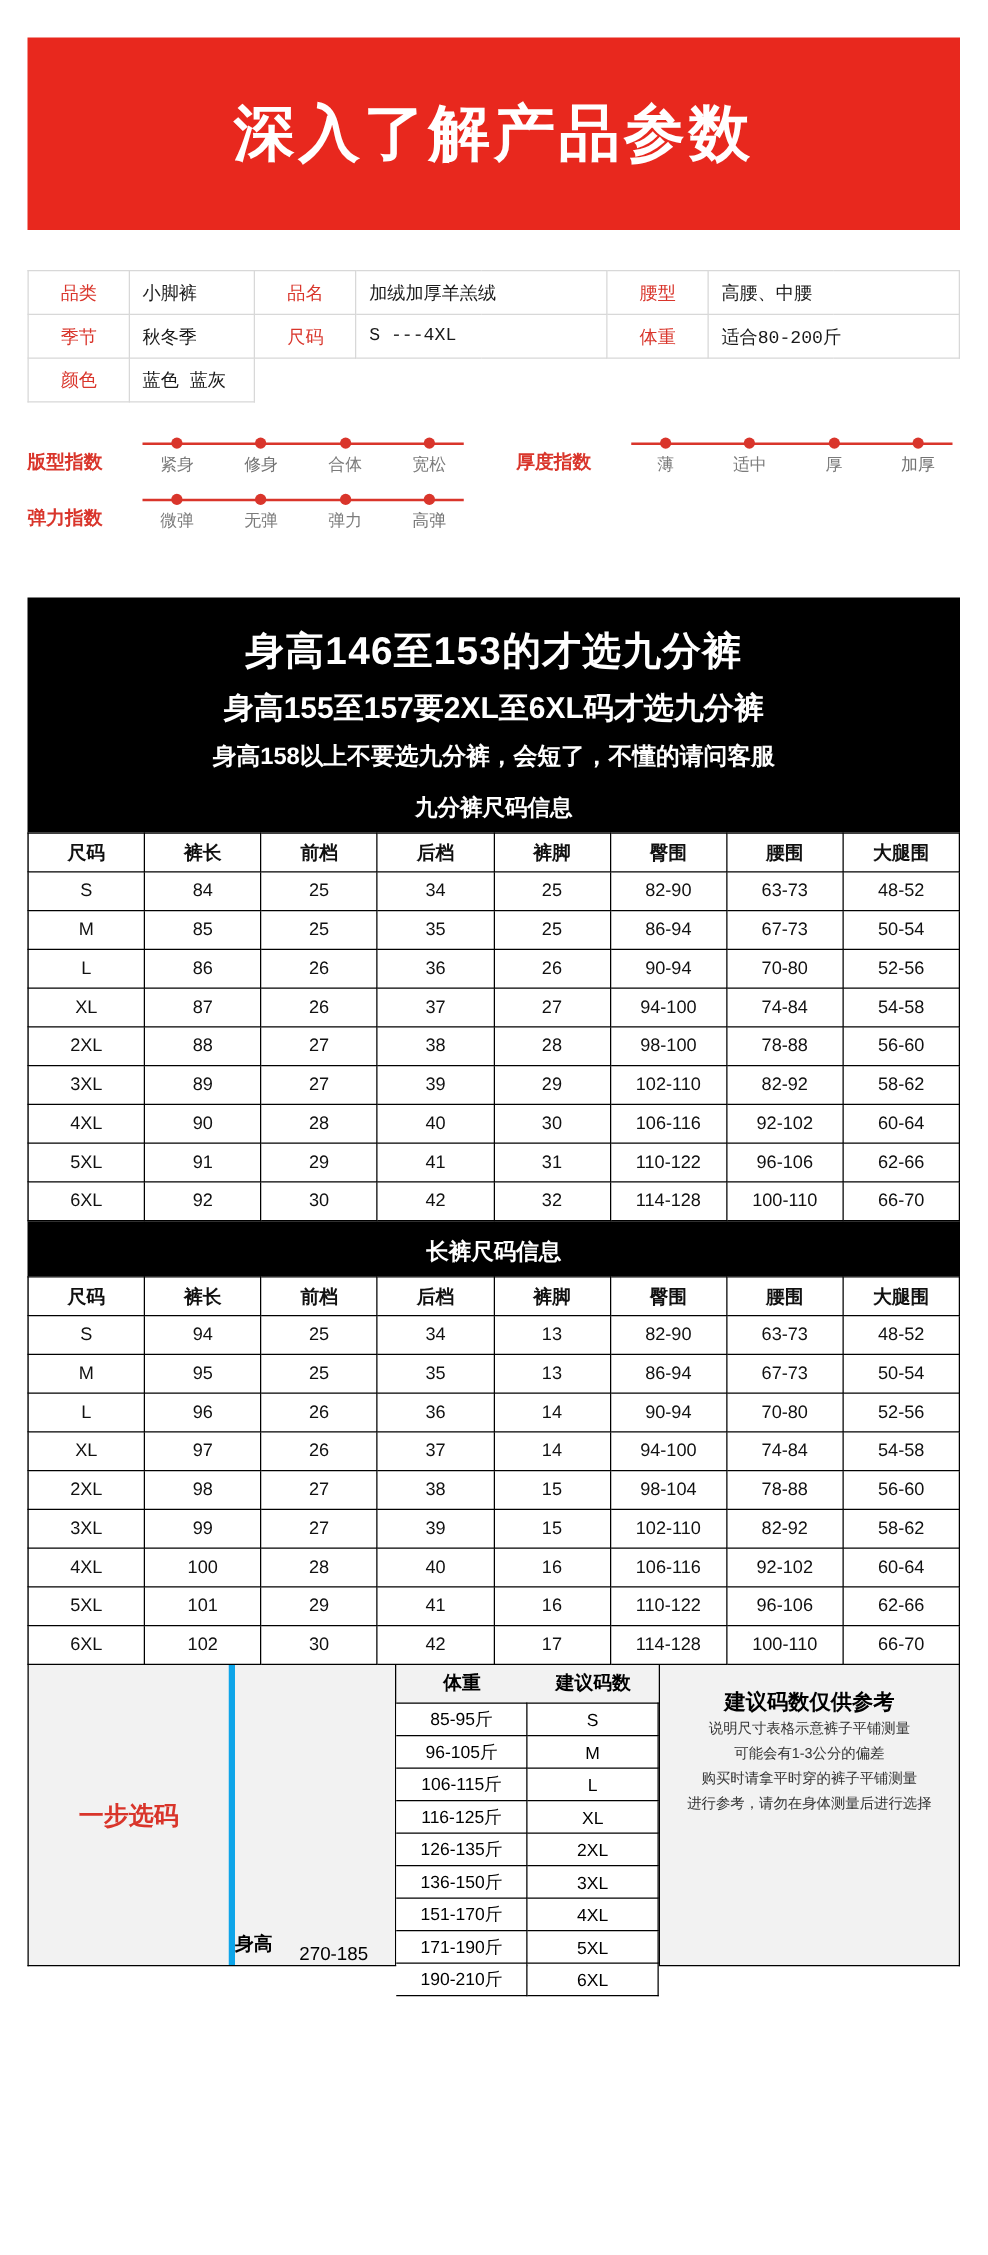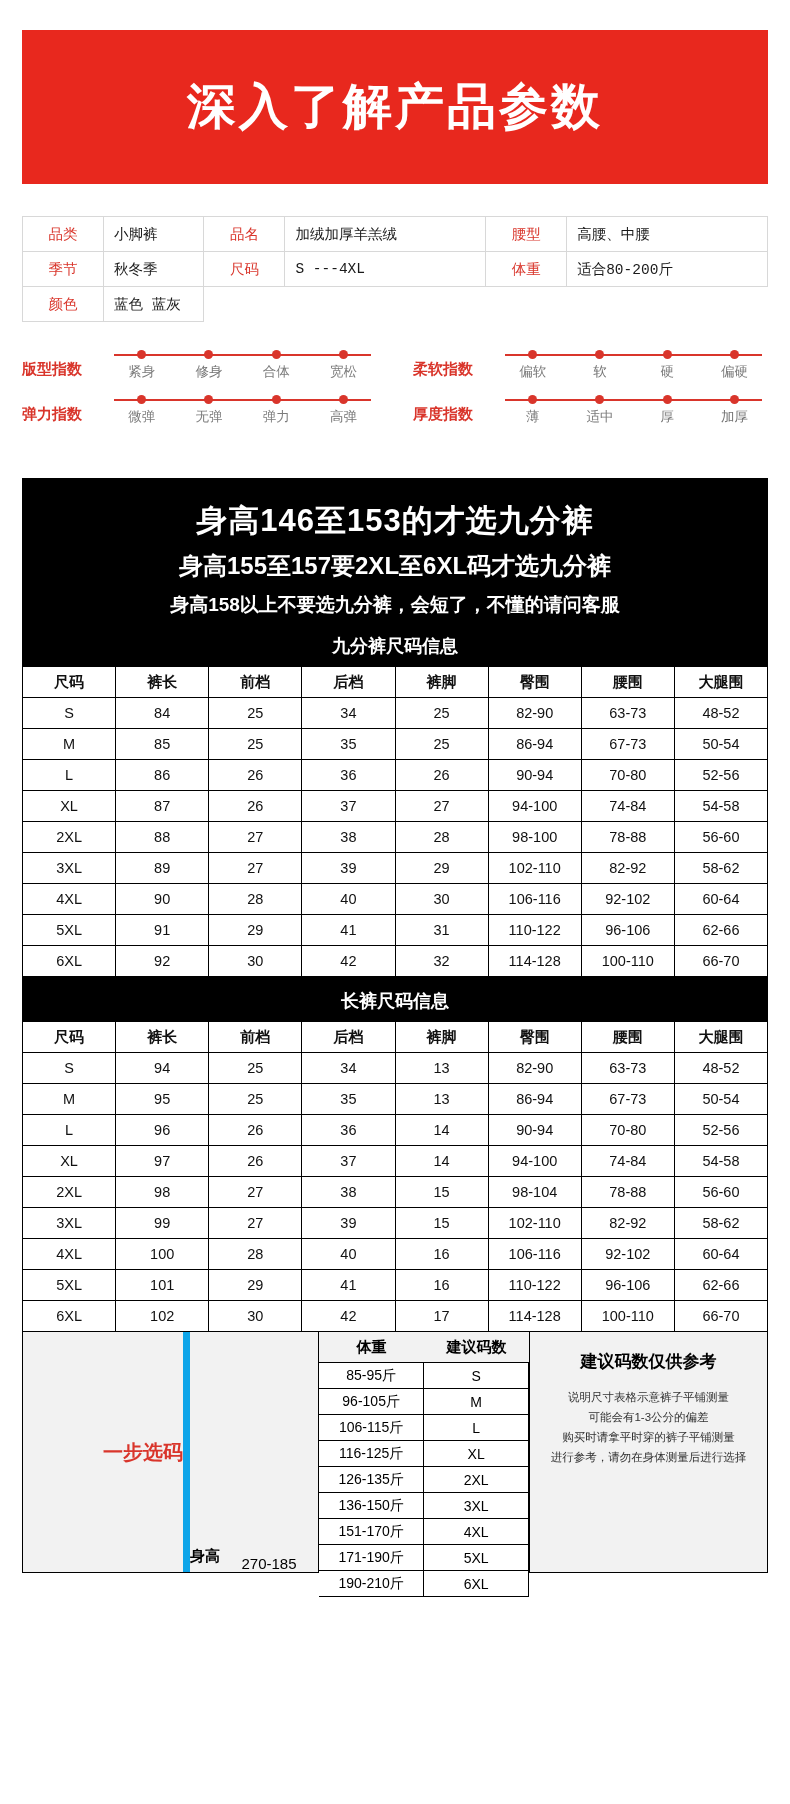--- a/index.html
+++ b/index.html
@@ -192,22 +192,22 @@
     border: 1px solid #000;
     border-top: none;
     display: flex;
     background: #f2f2f2;
     height: 240px;
   }
   .rec-left {
     width: 160px;
     display: flex;
     align-items: center;
-    justify-content: flex-end;
-    border-right: 7px solid #0ea5e9;
+    justify-content: center;
+    border-right: 5px solid #0ea5e9;
   }
   .rec-left span {
     color: #d9352b;
     font-size: 20px;
     font-weight: bold;
   }
   .rec-height {
     width: 128px;
     border-right: 1px solid #000;
     display: flex;
@@ -260,21 +260,20 @@
     border-left: none;
   }
   .rec-right {
     flex: 1;
     padding: 18px 10px 10px 10px;
     text-align: center;
   }
   .rec-right .rt {
     font-size: 17px;
     font-weight: bold;
-    margin-bottom: 14px;
     text-align: center;
   }
   .rec-right .rl {
     font-size: 11.5px;
     color: #333;
     line-height: 1.75;
     text-align: center;
   }
 </style>
 </head>
@@ -357,38 +356,20 @@
             <span>弹力</span>
             <span class="active">高弹</span>
           </div>
         </div>
       </div>
 
     </div>
 
     <div class="scale-col">
 
-      <div class="scale-row">
-        <div class="scale-label">柔软指数</div>
-        <div class="scale-body">
-          <div class="scale-line">
-            <div class="bar"></div>
-            <div class="dot" style="left:12.5%"></div>
-            <div class="dot" style="left:37.5%"></div>
-            <div class="dot" style="left:62.5%"></div>
-            <div class="dot" style="left:87.5%"></div>
-          </div>
-          <div class="scale-ticks">
-            <span>偏软</span>
-            <span class="active">软</span>
-            <span>硬</span>
-            <span>偏硬</span>
-          </div>
-        </div>
-      </div>
 
       <div class="scale-row">
         <div class="scale-label">厚度指数</div>
         <div class="scale-body">
           <div class="scale-line">
             <div class="bar"></div>
             <div class="dot" style="left:12.5%"></div>
             <div class="dot" style="left:37.5%"></div>
             <div class="dot" style="left:62.5%"></div>
             <div class="dot" style="left:87.5%"></div>

